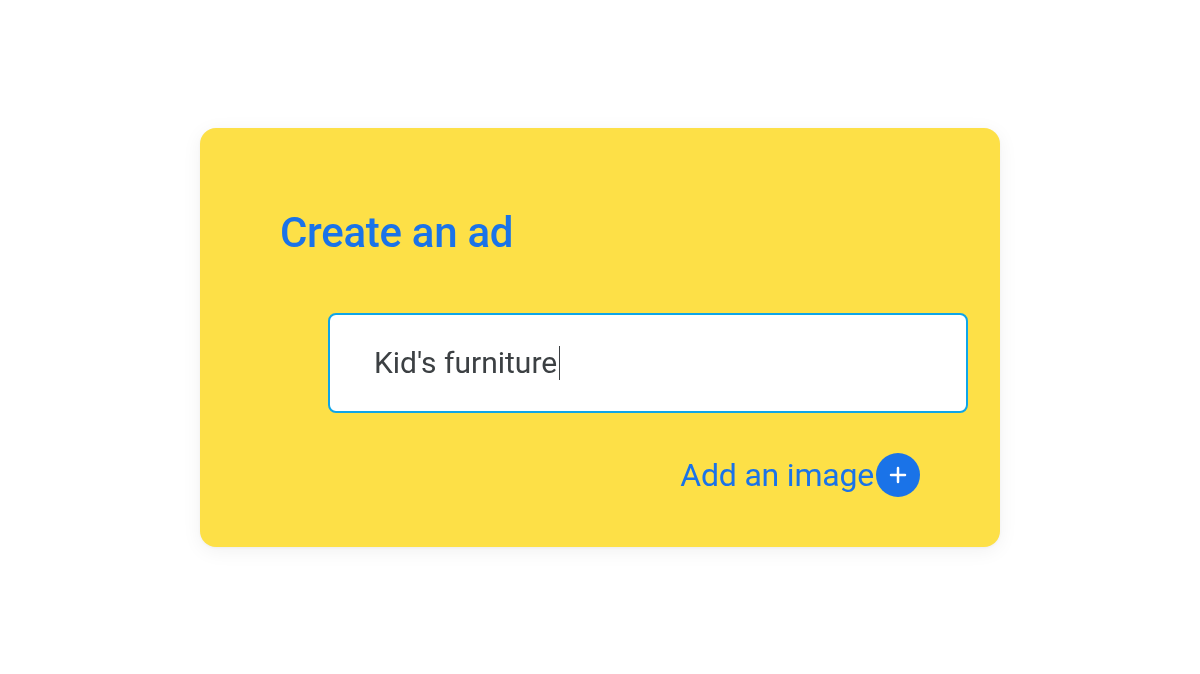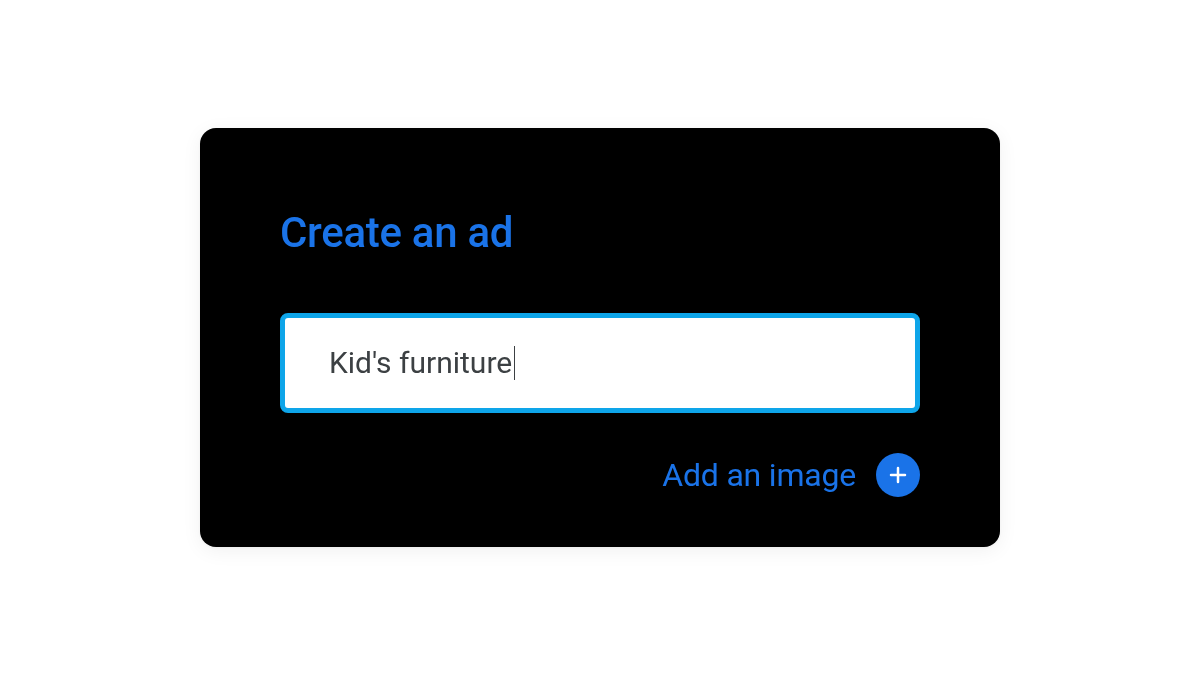--- a/index.html
+++ b/index.html
@@ -11,46 +11,47 @@
       width: 1200px;
       height: 674px;
       background: #ffffff;
       font-family: 'Google Sans', 'Product Sans', -apple-system, BlinkMacSystemFont, 'Segoe UI', Roboto, Arial, sans-serif;
       display: flex;
       align-items: center;
       justify-content: center;
     }
     .card {
       width: 800px;
-      background: #000000;
+      background: #fde047;
       border-radius: 16px;
       box-shadow: 0 4px 20px rgba(0, 0, 0, 0.06), 0 1px 3px rgba(0, 0, 0, 0.04);
       padding: 80px 80px 50px 80px;
     }
     .card-title {
       color: #1a73e8;
       font-size: 42px;
       font-weight: 500;
       margin-bottom: 56px;
       letter-spacing: -0.3px;
     }
     .input-field {
       width: 100%;
       height: 100px;
-      border: 5px solid #0ea5e9;
+      border: 2px solid #0ea5e9;
       border-radius: 8px;
       padding: 0 44px;
       font-size: 30px;
       font-family: inherit;
       color: #3c4043;
       background: #ffffff;
       outline: none;
       display: flex;
       align-items: center;
       margin-bottom: 40px;
+      margin-left: 48px;
     }
     .input-field .value-text {
       color: #3c4043;
     }
     .input-field .cursor {
       display: inline-block;
       width: 1px;
       height: 34px;
       background: #3c4043;
       margin-left: 2px;
@@ -82,21 +83,21 @@
       justify-content: center;
       flex-shrink: 0;
     }
     .plus-icon svg {
       width: 24px;
       height: 24px;
     }
     .add-image-button {
       display: flex;
       align-items: center;
-      gap: 20px;
+      gap: 2px;
       cursor: pointer;
     }
   </style>
 </head>
 <body>
 
 <div class="card">
   <h1 class="card-title">Create an ad</h1>
 
   <div class="input-field">

